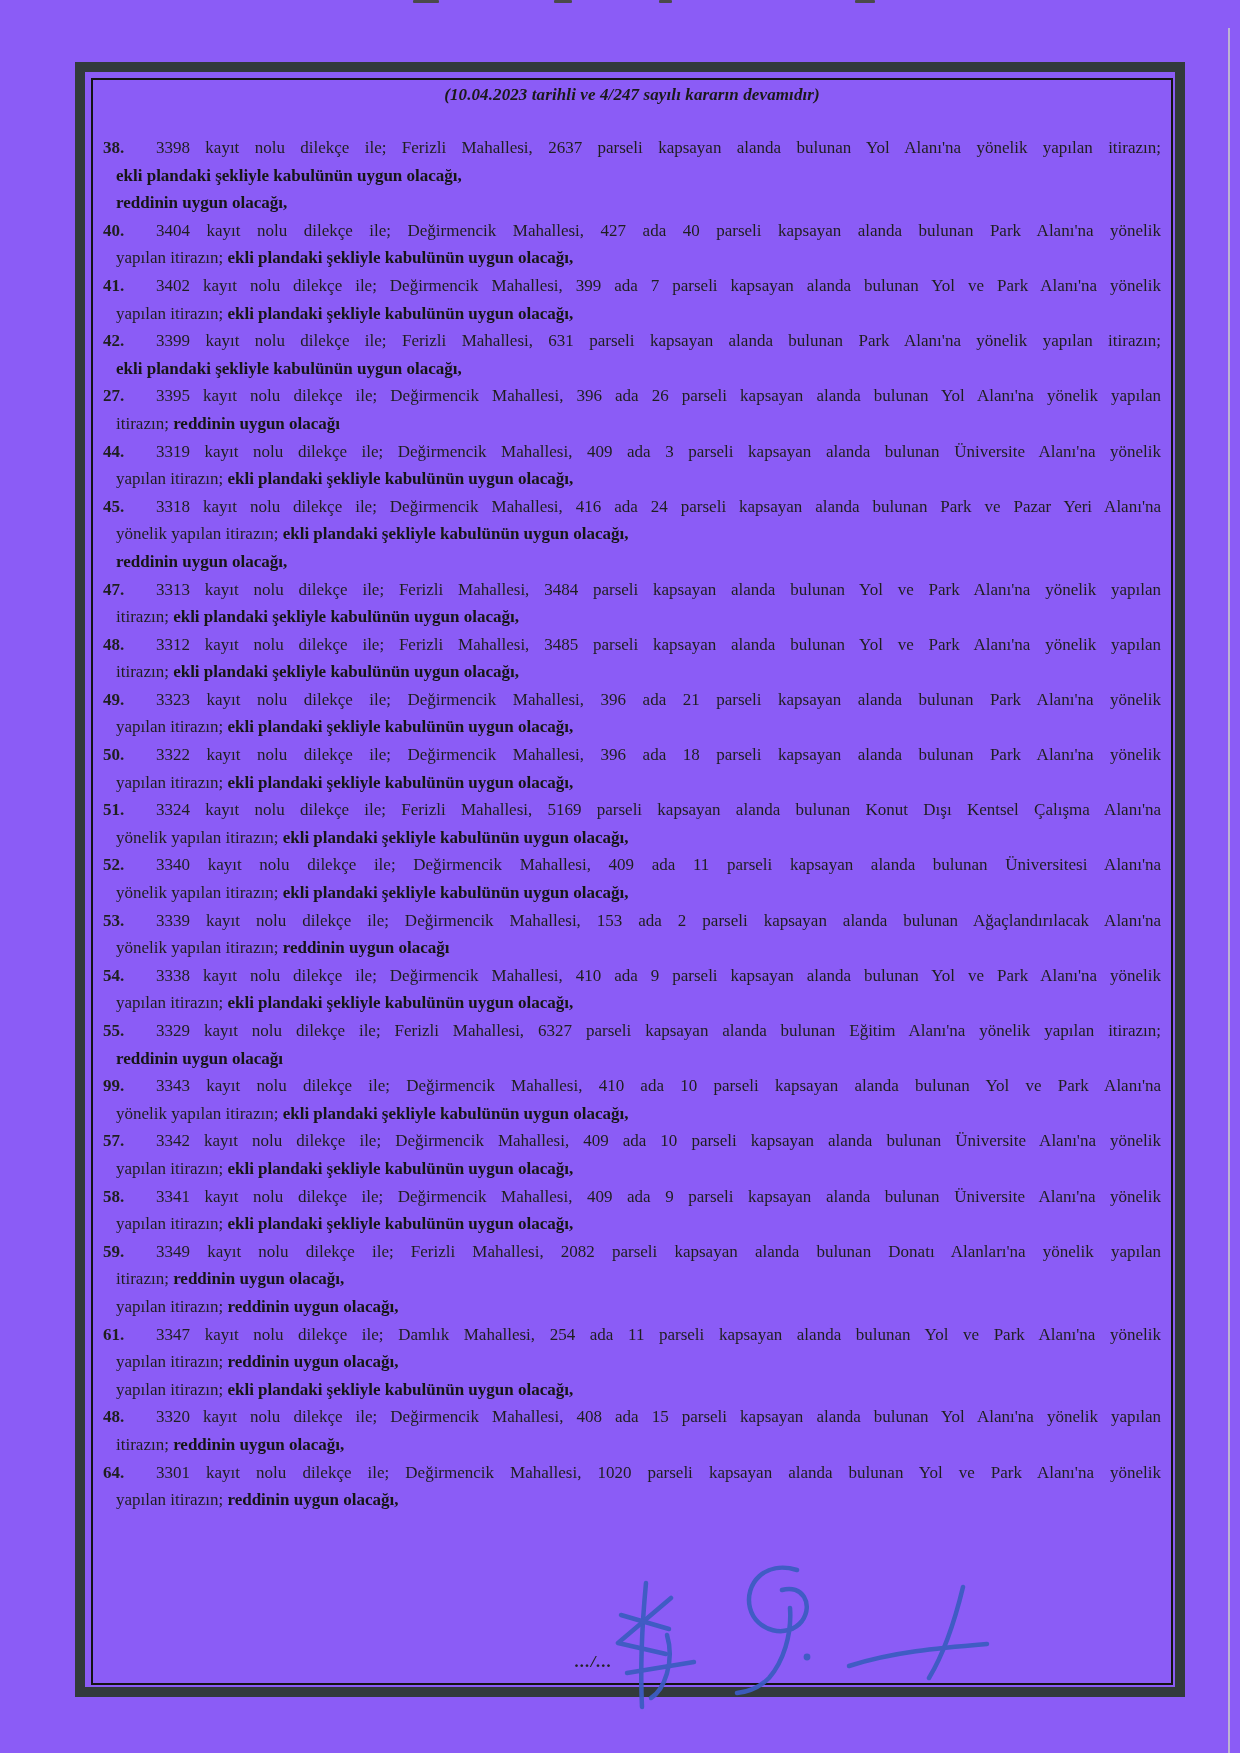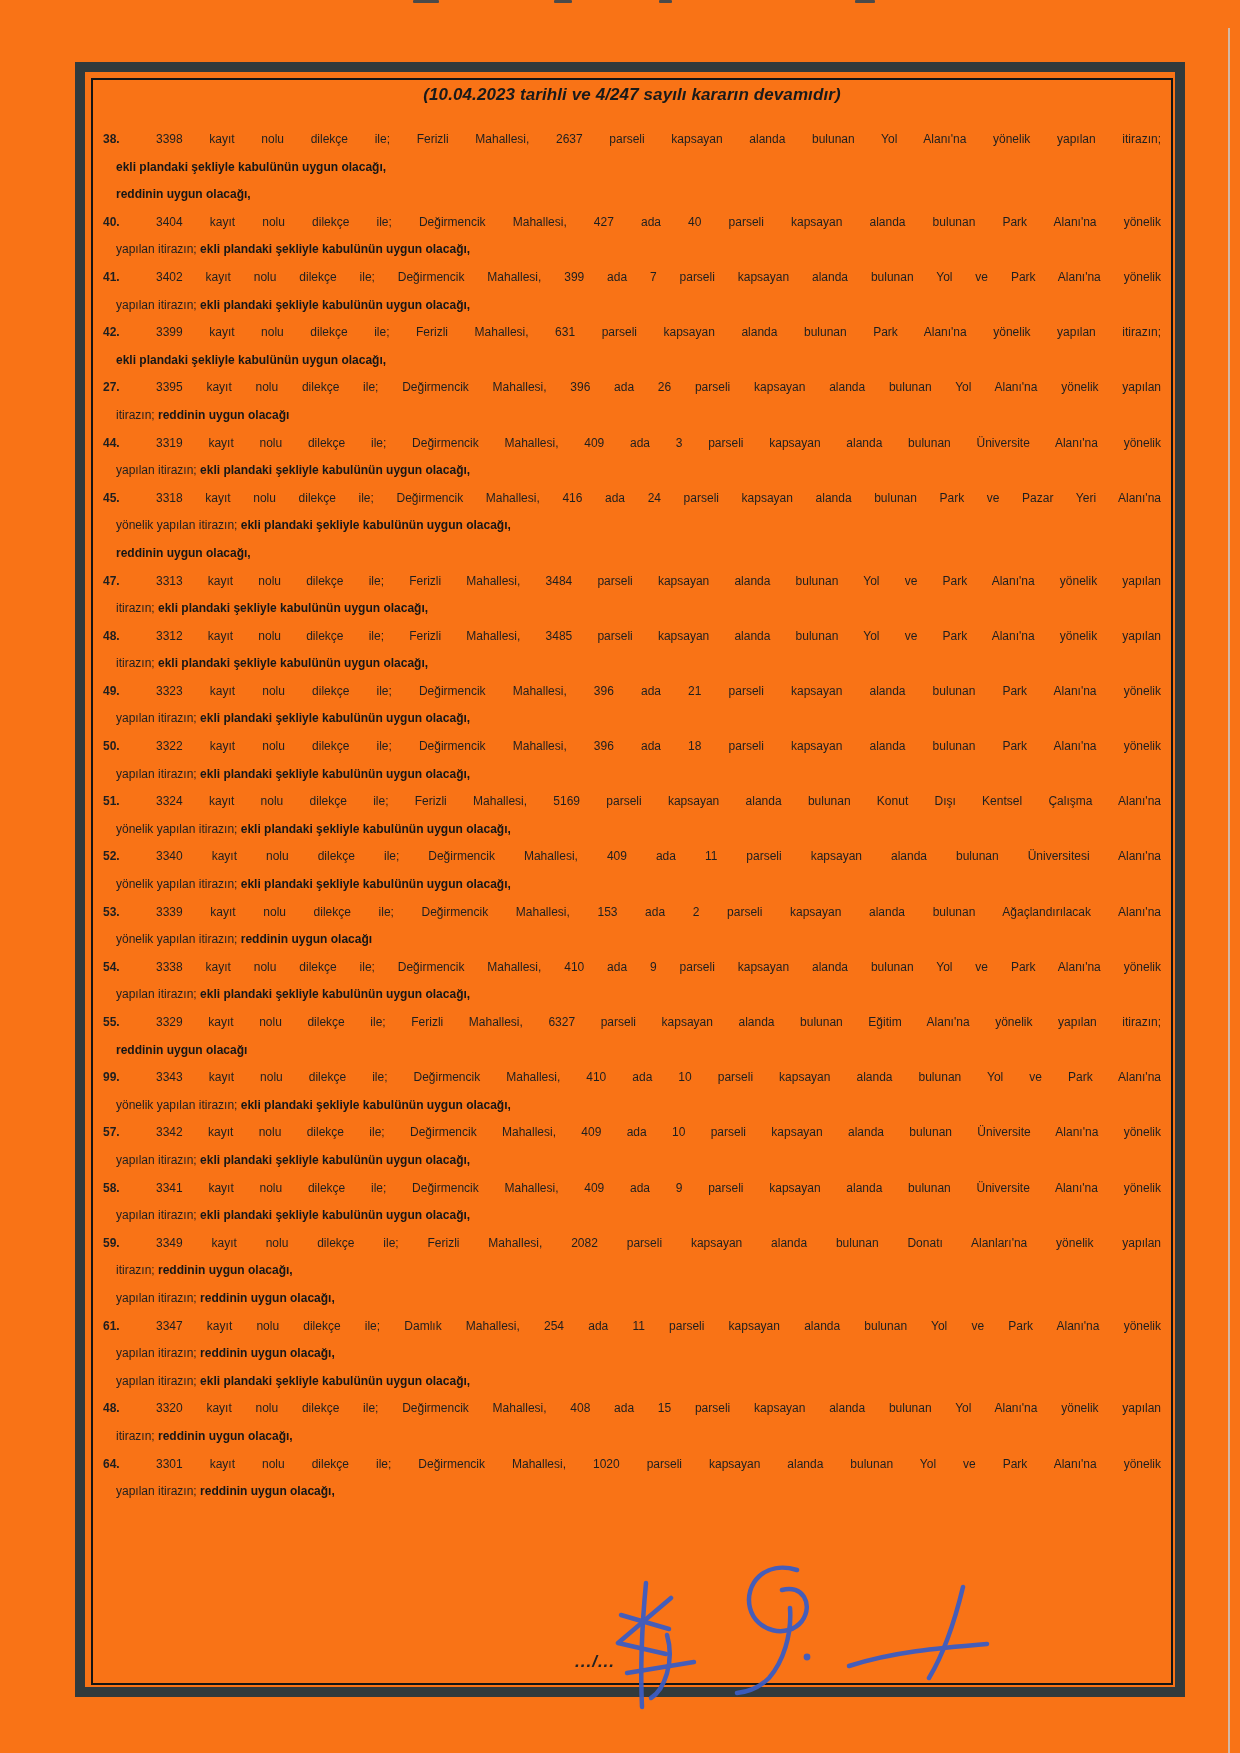--- a/index.html
+++ b/index.html
@@ -1,20 +1,20 @@
 <!DOCTYPE html>
 <html><head>
 <meta charset="utf-8">
 <style>
   html,body{margin:0;padding:0;background:#ffffff;}
   .page{
     position:relative;
     width:1240px;height:1753px;
-    background:#f97316;
-    font-family:Liberation Sans, sans-serif;
+    background:#8b5cf6;
+    font-family:Liberation Serif, serif;
     color:#1f1f1f;
     overflow:hidden;
   }
   
   .speck{position:absolute;background:#4a4a4a;height:3px;border-radius:1px;}
   .edge-line{position:absolute;top:28px;bottom:0;width:2px;background:#c9c9c9;opacity:.8;}
   
   .frame-outer{
     position:absolute;left:75px;top:62px;width:1090px;height:1615px;
     border:10px solid #323a3c;
@@ -29,22 +29,22 @@
   }
   .doc-header{
     text-align:center;
     font-weight:bold;font-style:italic;
     font-size:17px;line-height:22px;
     color:#1a1a1a;
     margin-top:2px;
     letter-spacing:.1px;
   }
   .list{
-    margin-top:20px;
-    font-size:12px;
+    margin-top:28px;
+    font-size:17px;
     line-height:27.6px;
   }
   .item .l1{
     text-align:justify;
     text-align-last:justify;
     white-space:nowrap;
   }
   .item .l1 .t1{white-space:normal;}
   .item .l1{white-space:normal;}
   .num{

